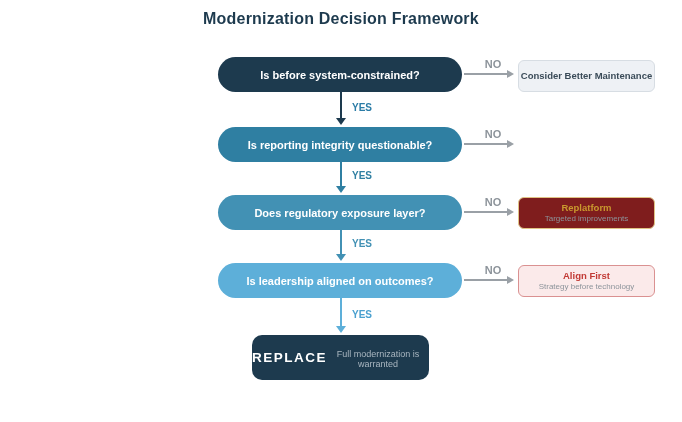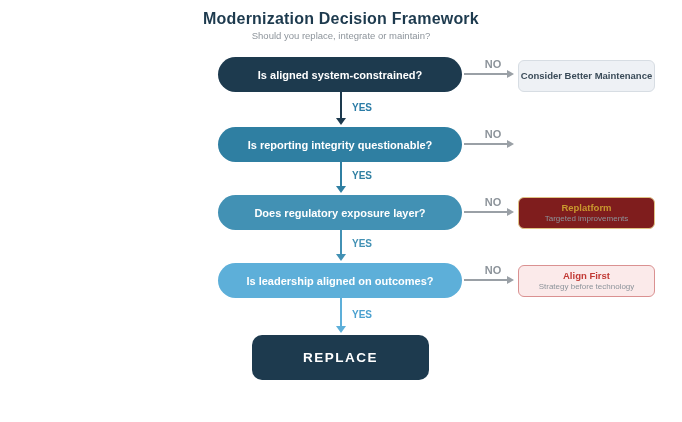--- a/index.html
+++ b/index.html
@@ -67,24 +67,23 @@
     position:absolute;top:399px;left:0;width:682px;text-align:center;
     font-size:8.5px;color:#b5b5b5;
   }
 </style>
 </head>
 <body>
 
 <div class="canvas">
 
   <div class="title">Modernization Decision Framework</div>
-  <div class="subtitle">Should you replace, integrate or maintain?</div>
 
   <div class="pill p0">
-    <span>Is aligned system-constrained?</span>
+    <span>Is before system-constrained?</span>
   </div>
   <div class="harrow h0">
       <div class="hline"></div>
       <div class="hhead"></div>
     </div>
   <div class="no n0">NO</div>
   <div class="result r0">
     <div class="rtitle">Consider Better Maintenance</div>
   </div>
   <div class="varrow a0">
@@ -138,16 +137,17 @@
     <div class="rsub">Strategy before technology</div>
   </div>
   <div class="varrow a3">
       <div class="vline"></div>
       <div class="vhead"></div>
     </div>
   <div class="yes y3">YES</div>
 
   <div class="final">
     <div class="ftitle">REPLACE</div>
+    <div class="fsub">Full modernization is warranted</div>
   </div>
 
 
 </div>
 
 </body></html>

